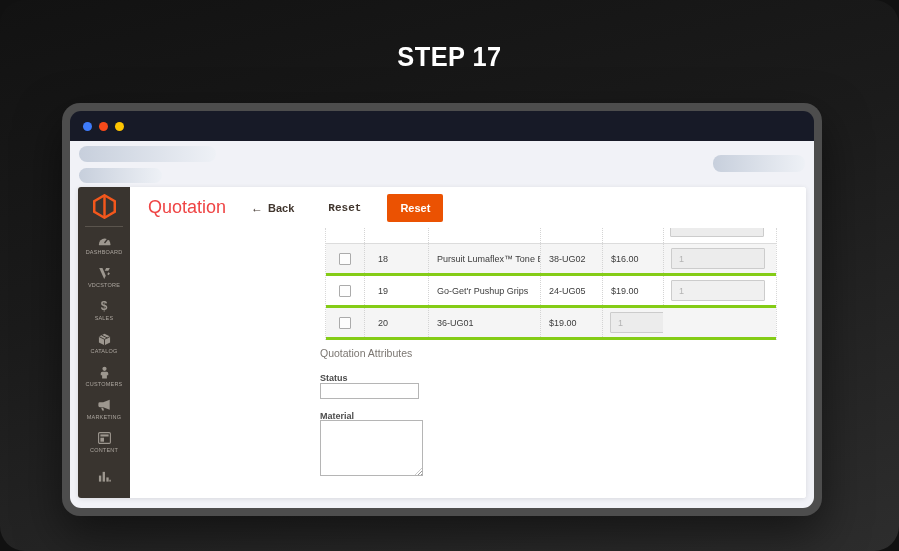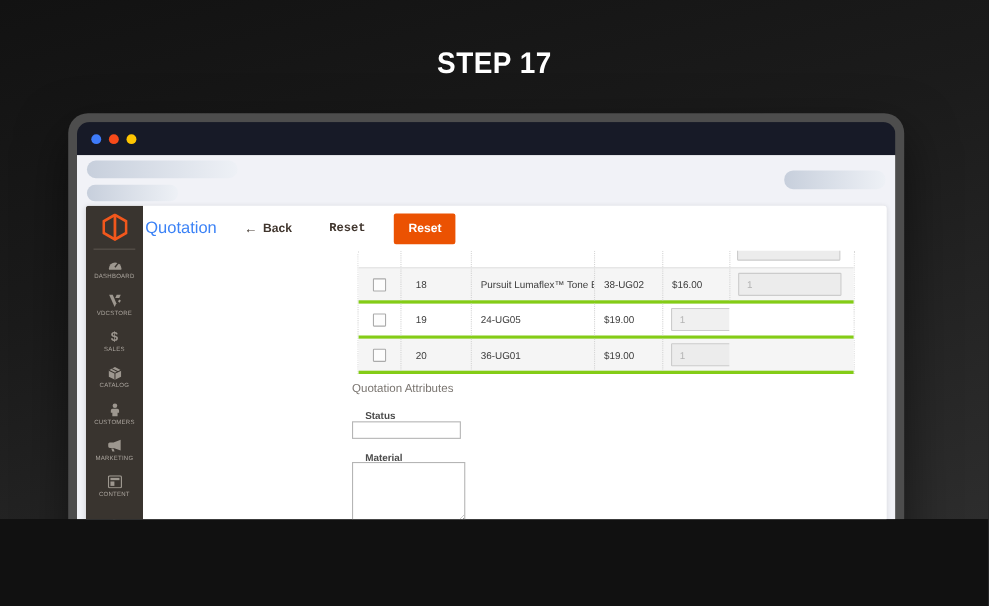--- a/index.html
+++ b/index.html
@@ -1,18 +1,18 @@
 <!DOCTYPE html>
 <html><head>
 <meta charset="utf-8">
 <style>
   html,body{margin:0;padding:0;background:#111;}
-  .stage{position:relative;width:899px;height:472px;overflow:hidden;
+  .stage{position:relative;width:899px;height:551px;overflow:hidden;
     background:linear-gradient(165deg,#121212 0%,#1b1b1b 42%,#2d2d2d 100%);
-    font-family:"Liberation Sans",sans-serif;}
+    font-family:"Liberation Sans",sans-serif;border-radius:25px;}
   .step-title{position:absolute;top:42px;left:0;right:0;text-align:center;
     color:#ffffff;font-size:27px;font-weight:800;letter-spacing:.5px;transform:scaleX(.94);}
 
   
   .window{position:absolute;left:62px;top:103px;width:760px;height:413px;
     background:#4d4d4d;border-radius:18px;padding:8px;box-sizing:border-box;
     box-shadow:0 18px 45px rgba(0,0,0,.5);}
   .window-inner{width:100%;height:100%;border-radius:11px;overflow:hidden;
     display:flex;flex-direction:column;}
   .titlebar{flex:0 0 30px;background:#171a27;display:flex;align-items:center;
@@ -32,21 +32,21 @@
   .side-divider{width:38px;border-top:1px solid #5a544d;margin-top:6px;}
   .menu{margin-top:3px;display:flex;flex-direction:column;align-items:center;width:100%;}
   .menu-item{height:33px;width:100%;display:flex;flex-direction:column;align-items:center;
     padding-top:3px;box-sizing:border-box;cursor:pointer;}
   .menu-item .micon{height:14px;display:flex;align-items:center;justify-content:center;}
   .mlabel{font-size:5.5px;color:#aba59e;margin-top:2px;letter-spacing:.2px;}
   .dollar{font-size:12px;font-weight:bold;color:#9d978f;line-height:12px;}
 
   .main{flex:1;position:relative;background:#fff;}
   .appheader{height:41px;display:flex;align-items:center;}
-  .page-title{margin-left:2px;font-size:15px;color:#3b82f6;}
+  .page-title{margin-left:18px;font-size:18px;color:#ef4444;}
   .hlink{font-size:11px;font-weight:bold;color:#41362e;cursor:pointer;display:flex;align-items:center;gap:5px;}
   .back{margin-left:25px;}
   .arrow{font-size:12px;}
   .reset{margin-left:34px;font-family:Liberation Mono, monospace;}
   .save-btn{margin-left:26px;background:#eb5202;color:#fff;font-size:11px;font-weight:bold;
     padding:8px 13px;border-radius:2px;border:none;cursor:pointer;font-family:"Liberation Sans",sans-serif;}
 
   
   .ptable{position:absolute;left:195px;top:41px;width:452px;font-size:9px;color:#3c3c3c;
     border-left:1px dotted #d8d8d8;border-right:1px dotted #d8d8d8;box-sizing:border-box;}
@@ -60,21 +60,21 @@
   .tcell:first-child{border-left:none;padding-left:0;justify-content:center;}
   .tcell.idc{padding-left:13px;}
   .cb{width:10px;height:10px;border:1px solid #ababab;background:#fdfdfd;border-radius:1px;cursor:pointer;}
   .qty-input{width:94px;height:21px;border:1px solid #cccccc;background:#ececec;border-radius:1px;
     font-size:9px;color:#b3b3b3;padding:0 0 0 7px;box-sizing:border-box;margin-left:7px;
     font-family:"Liberation Sans",sans-serif;}
   .partial .qty-input{position:absolute;left:344px;top:-12px;margin-left:0;}
 
   
   .section-title{position:absolute;left:190px;top:160px;font-size:10.5px;color:#7b7671;}
-  .flabel{position:absolute;left:190px;font-size:9px;font-weight:bold;color:#4c4c4c;margin-left:12px;}
+  .flabel{position:absolute;left:190px;font-size:9px;font-weight:bold;color:#4c4c4c;}
   .lbl-status{top:186px;} .lbl-material{top:224px;} .lbl-sts{top:312px;}
   .status-input{position:absolute;left:190px;top:196px;width:99px;height:16px;
     border:1px solid #b5b5b5;background:#fff;box-sizing:border-box;font-size:9px;padding-left:4px;
     font-family:"Liberation Sans",sans-serif;}
   .material-wrap{position:absolute;left:190px;top:233px;width:103px;height:56px;}
   .material-ta{width:100%;height:100%;border:1px solid #b5b5b5;background:#fff;box-sizing:border-box;
     resize:none;font-size:9px;font-family:"Liberation Sans",sans-serif;}
   .resize-corner{position:absolute;right:1px;bottom:1px;width:7px;height:7px;pointer-events:none;
     background:repeating-linear-gradient(135deg,transparent 0 1.5px,#9a9a9a 1.5px 2.5px);
     clip-path:polygon(100% 0,100% 100%,0 100%);}
@@ -228,20 +228,21 @@
                 <div class="tcell" style="padding-left:0">
                   <input class="qty-input" value="1" style="">
                 </div>
               </div>
 
               <div class="trow">
                 <div class="tcell">
                     <span class="cb"></span>
                   </div>
                 <div class="tcell idc">19</div>
+                <div class="tcell">Go-Get'r Pushup Grips</div>
                 <div class="tcell">24-UG05</div>
                 <div class="tcell">$19.00</div>
                 <div class="tcell" style="padding-left:0">
                   <input class="qty-input" style="background: rgb(240, 240, 240);" value="1">
                 </div>
               </div>
 
               <div class="trow gray">
                 <div class="tcell">
                     <span class="cb"></span>

